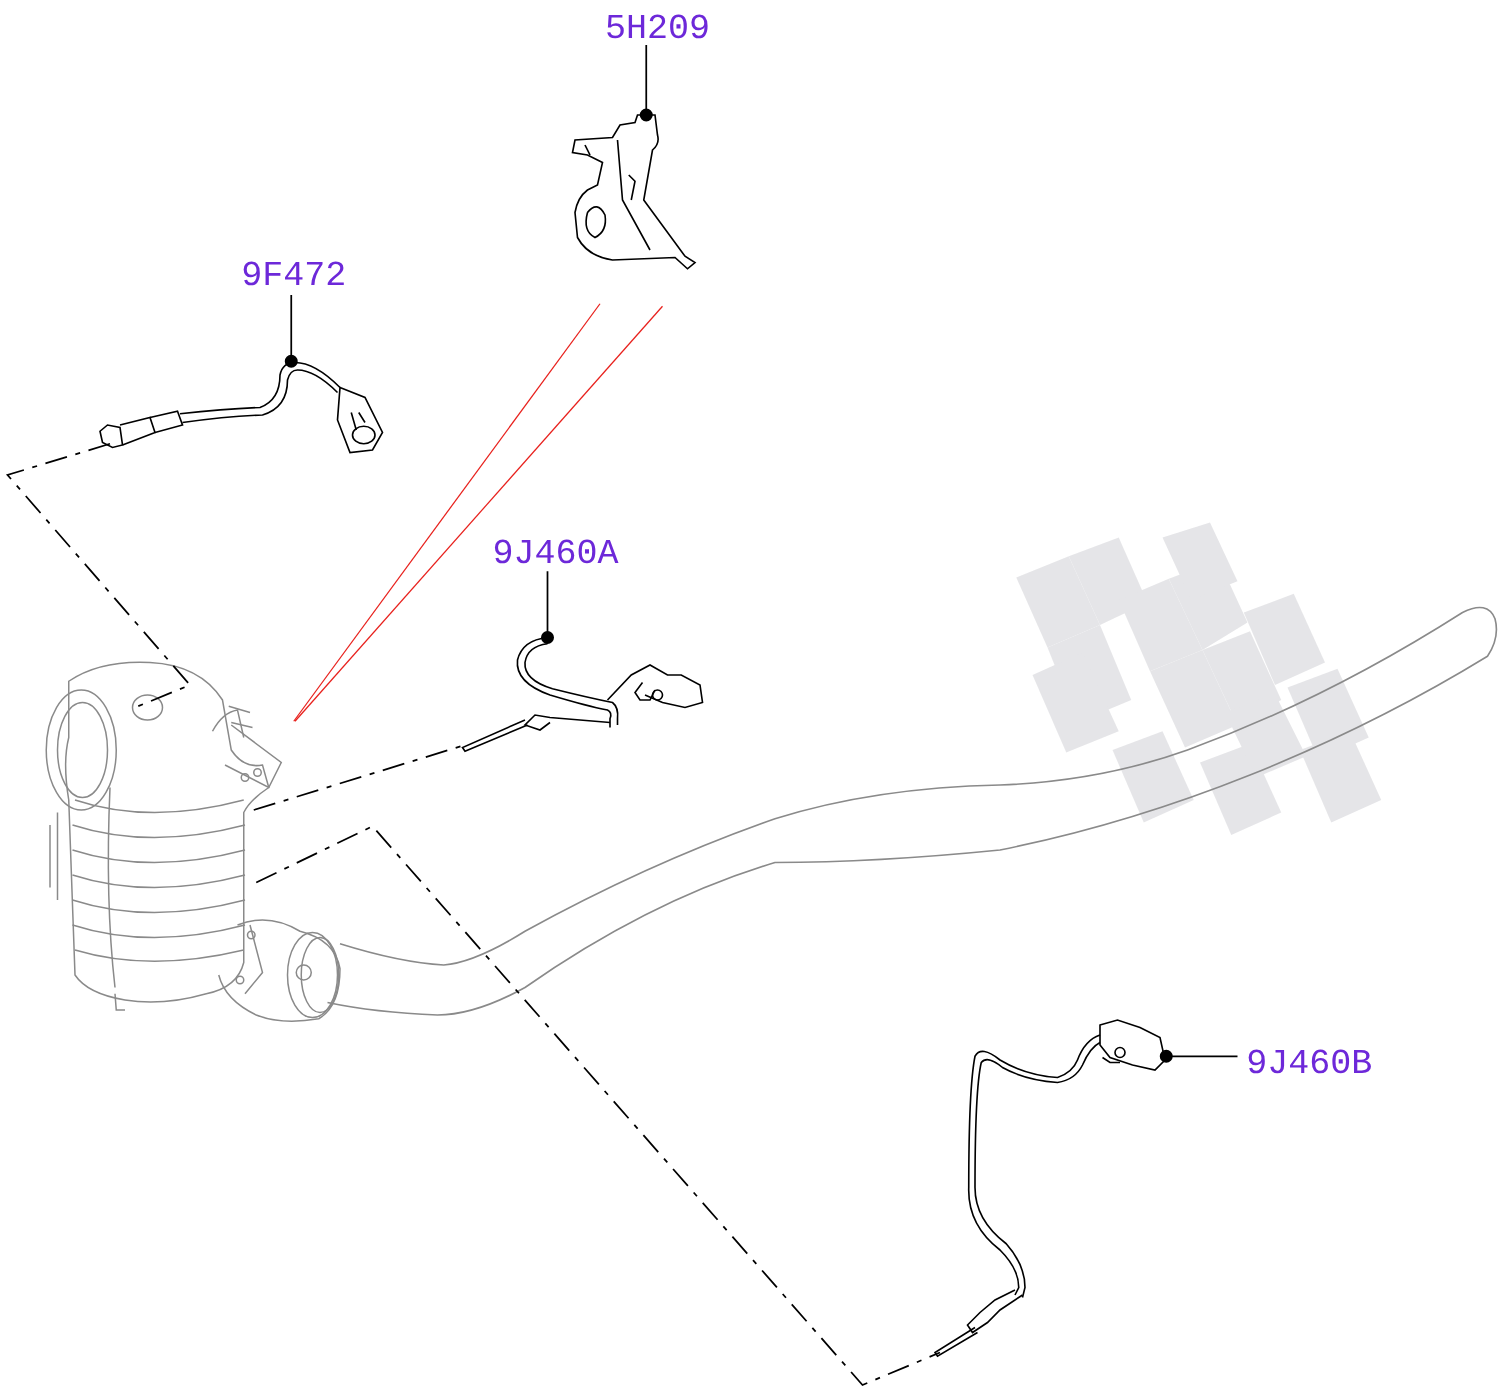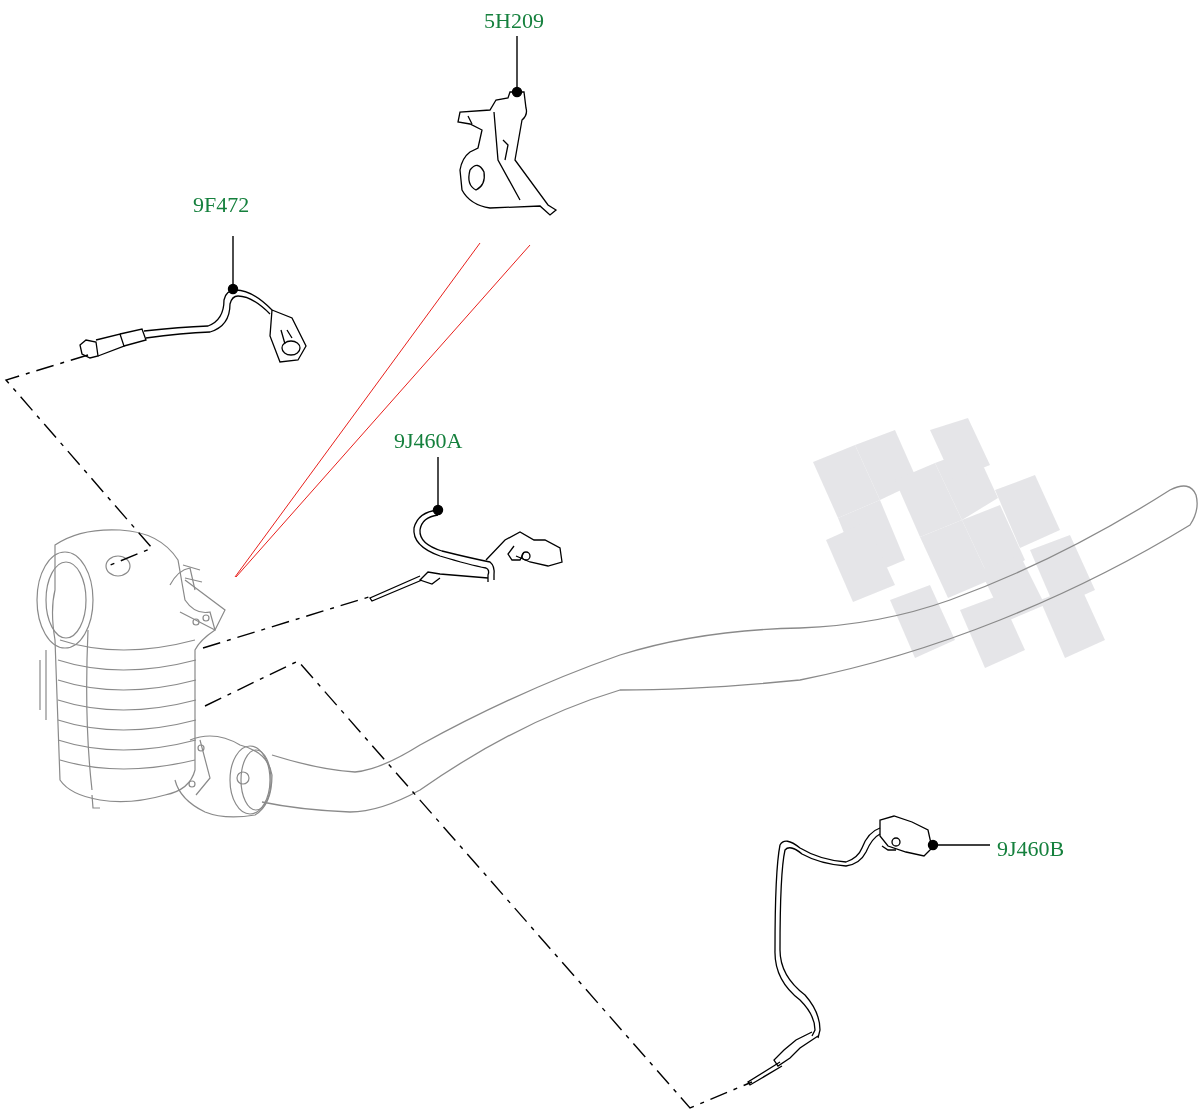--- a/index.html
+++ b/index.html
@@ -1,20 +1,20 @@
 <!DOCTYPE html>
 <html><head>
 <meta charset="utf-8">
 <style>
   html, body { margin: 0; padding: 0; background: #ffffff; }
   body { width: 1200px; height: 1114px; overflow: hidden; position: relative; font-family: "Liberation Sans", sans-serif; }
   #canvas { position: absolute; left: 0; top: 0; width: 1200px; height: 1114px; }
   .wm-main { position: absolute; left: 88px; top: 436px; font-family: "Liberation Sans", sans-serif; font-weight: bold; font-size: 178px; letter-spacing: -2px; color: #f7c9cc; line-height: 1; white-space: nowrap; opacity: 0.9; }
   .wm-sub { position: absolute; left: 96px; top: 612px; font-family: "Liberation Sans", sans-serif; font-size: 56px; color: #e8e8ea; letter-spacing: 62px; line-height: 1; white-space: nowrap; }
-  .callout { position: absolute; font-family: Liberation Serif, serif; font-size: 22px; color: #15803d; line-height: 1; white-space: nowrap; cursor: pointer; }
+  .callout { position: absolute; font-family: Liberation Mono, monospace; font-size: 28px; color: #6d28d9; line-height: 1; white-space: nowrap; cursor: pointer; }
   .svg-layer { position: absolute; left: 0; top: 0; }
 </style>
 </head>
 <body>
 
 <div id="canvas">
 
   <svg class="svg-layer" width="1200" height="1114">
     <g fill="#e3e3e6" opacity="0.9">
       <polygon points="813,462 855,445 880,500 838,518"></polygon>
@@ -128,17 +128,17 @@
       <line x1="233" y1="236" x2="233" y2="287"></line>
       <circle cx="233" cy="289" r="4.5"></circle>
       <line x1="438" y1="457" x2="438" y2="508"></line>
       <circle cx="438" cy="510" r="4.5"></circle>
       <line x1="935" y1="845" x2="990" y2="845"></line>
       <circle cx="933" cy="845" r="4.5"></circle>
     </g>
   </svg>
 
   <div class="callout" style="left:484px; top:10px;">5H209</div>
-  <div class="callout" style="left:193px; top:194px;">9F472</div>
+  <div class="callout" style="left:193px; top:208px;">9F472</div>
   <div class="callout" style="left:394px; top:430px;text-align:center;">9J460A</div>
   <div class="callout" style="left:997px; top:838px;text-align:right;">9J460B</div>
 
 </div>
 
 </body></html>

